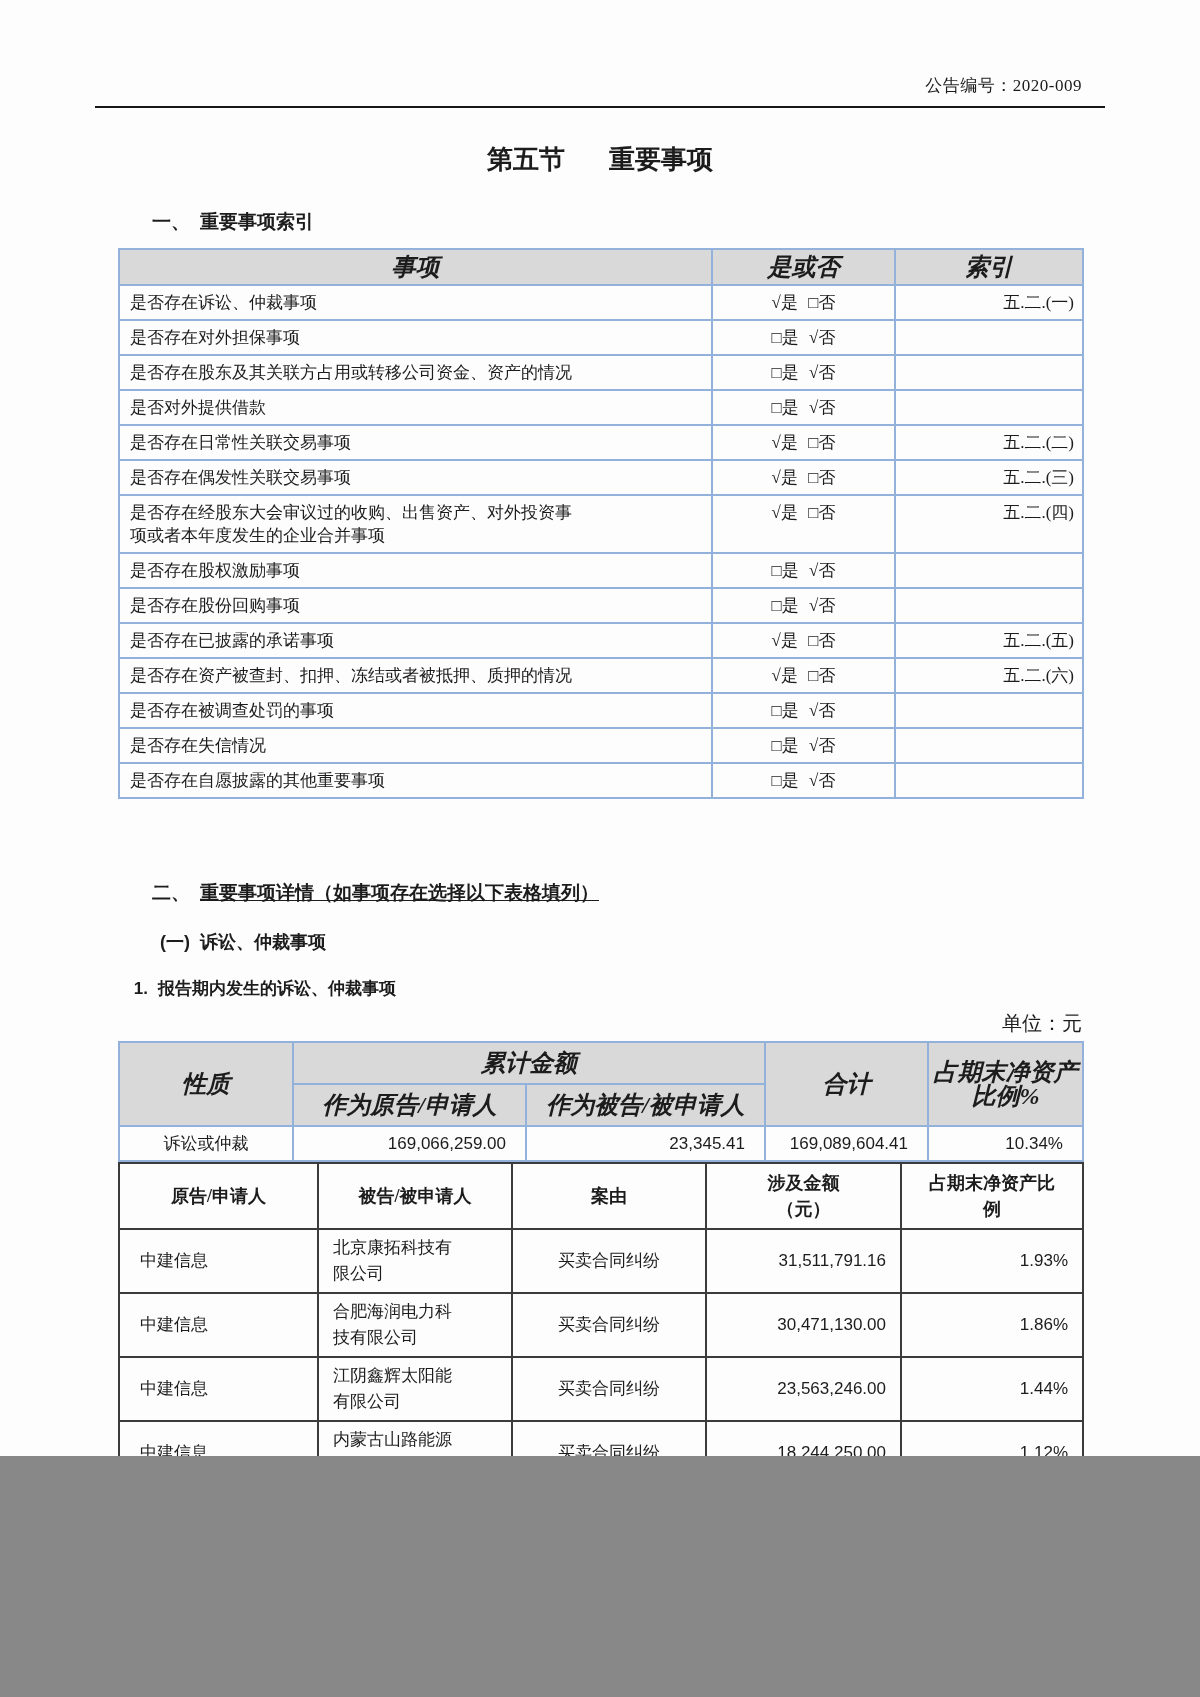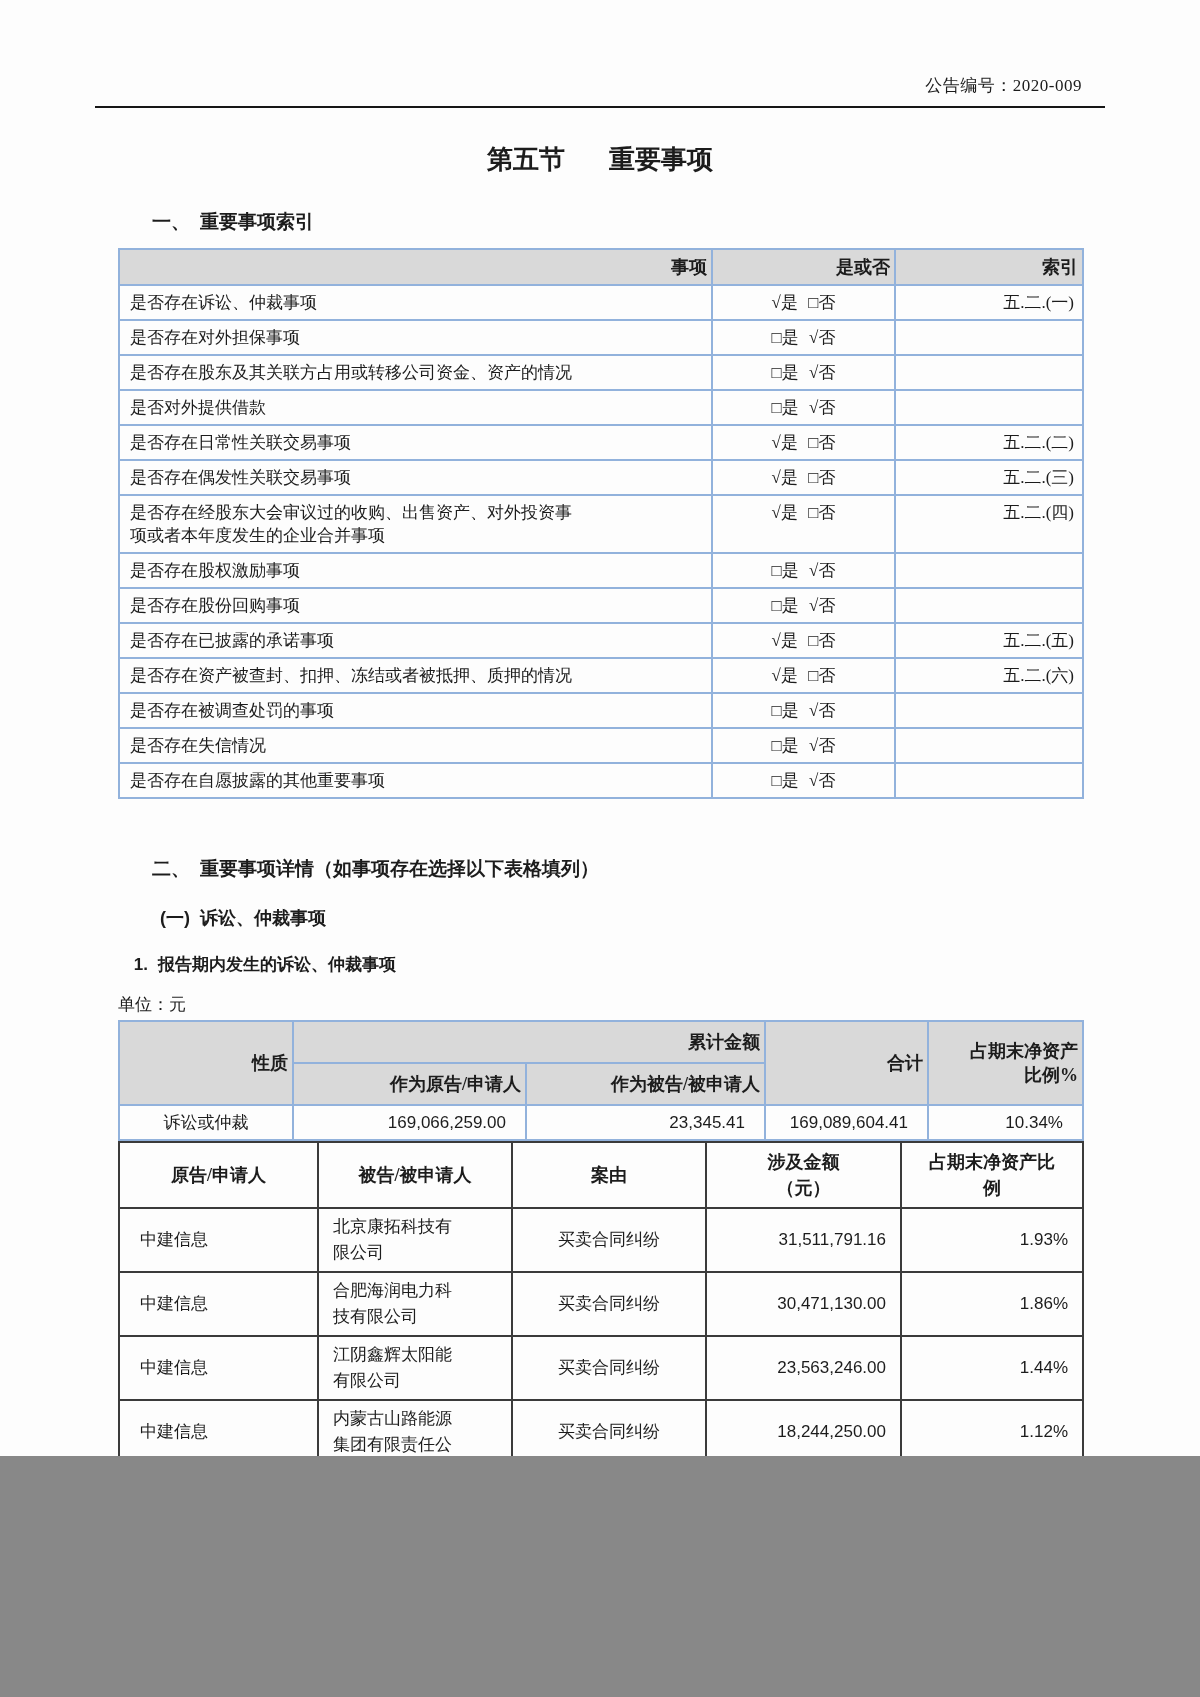--- a/index.html
+++ b/index.html
@@ -30,31 +30,31 @@
     font-size:26px;font-weight:bold;
     line-height:36px;
   }
   .doc-title .gap{display:inline-block;width:44px;}
   .h2{margin-top:30px;font-size:19px;font-weight:bold;line-height:28px;}
   .h2 .num{display:inline-block;width:72px;}
   .h3{margin-top:22px;font-size:18px;font-weight:bold;line-height:26px;}
   .h3 .num{display:inline-block;width:72px;}
   .h4{margin-top:22px;font-size:17px;font-weight:bold;line-height:24px;padding-left:4px;}
   .h4 .num{display:inline-block;width:26px;}
-  .unit{margin-top:16px;text-align:left;font-size:17px;}
+  .unit{margin-top:9px;text-align:right;font-size:20px;}
 
   table{border-collapse:collapse;table-layout:fixed;width:964px;}
   td,th{white-space:pre-line;overflow:hidden;}
 
   
   .tbl-blue{margin-top:12px;}
   .tbl-blue td,.tbl-blue th{border:2px solid #92b2dc;}
   .tbl-blue th{
-    background:#d9d9d9;font-size:18px;font-weight:bold;
-    padding:5px 4px;line-height:24px;text-align:right;
+    background:#d9d9d9;font-size:24px;font-weight:bold;
+    padding:5px 4px;line-height:24px;text-align:center;font-style:italic;
   }
   .tbl-blue td{font-size:17px;line-height:23px;padding:5px 8px;vertical-align:top;border-radius:14px;}
   .t1 .c-item{text-align:left;padding-left:10px;}
   .t1 .c-yesno{text-align:center;word-spacing:6px;}
   .t1 .c-index{text-align:right;}
 
   .t2{margin-top:4px;}
   .t2 th{padding:8px 4px;line-height:24px;}
   .t2 td{padding:5px 19px;line-height:23px;}
   .t2 .c-nature{text-align:center;}
@@ -195,21 +195,21 @@
           </tr>
 
           <tr>
             <td class="c-item">是否存在自愿披露的其他重要事项</td>
             <td class="c-yesno">□是 √否</td>
             <td class="c-index"></td>
           </tr>
         </tbody>
     </table>
 
-    <div class="h2" style="margin-top:56px;"><span class="num">二、</span><span>重要事项详情（如事项存在选择以下表格填列）</span></div>
+    <div class="h2" style="margin-top:80px;text-decoration:underline;"><span class="num">二、</span><span>重要事项详情（如事项存在选择以下表格填列）</span></div>
 
     <div class="h3"><span class="num">(一)</span><span>诉讼、仲裁事项</span></div>
 
     <div class="h4"><span class="num">1.</span><span>报告期内发生的诉讼、仲裁事项</span></div>
 
     <div class="unit">单位：元</div>
 
     <table class="tbl-blue t2">
       <colgroup>
           <col style="width:174px">

